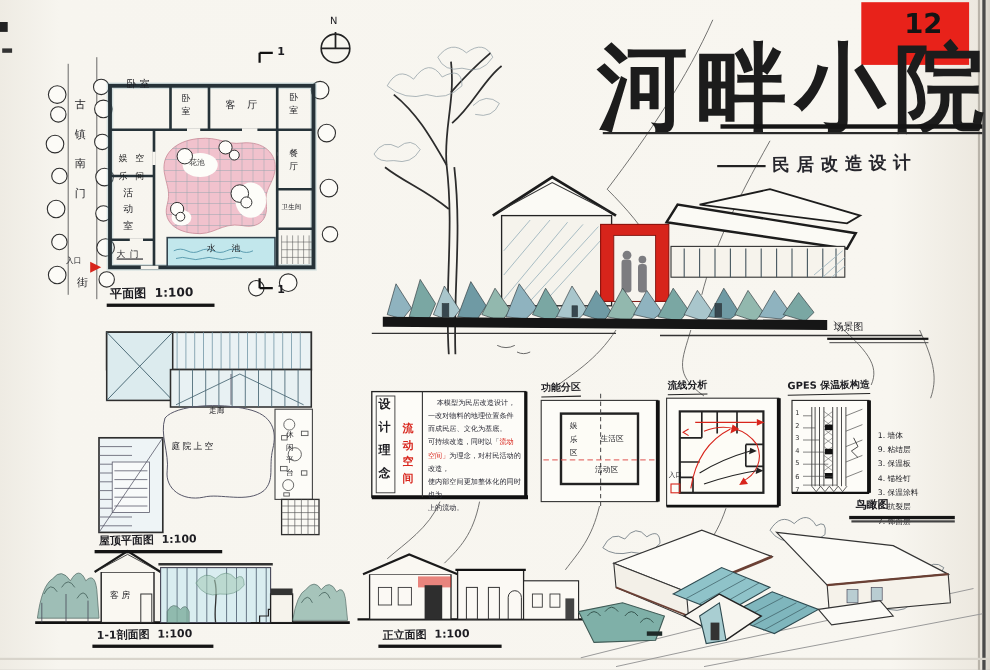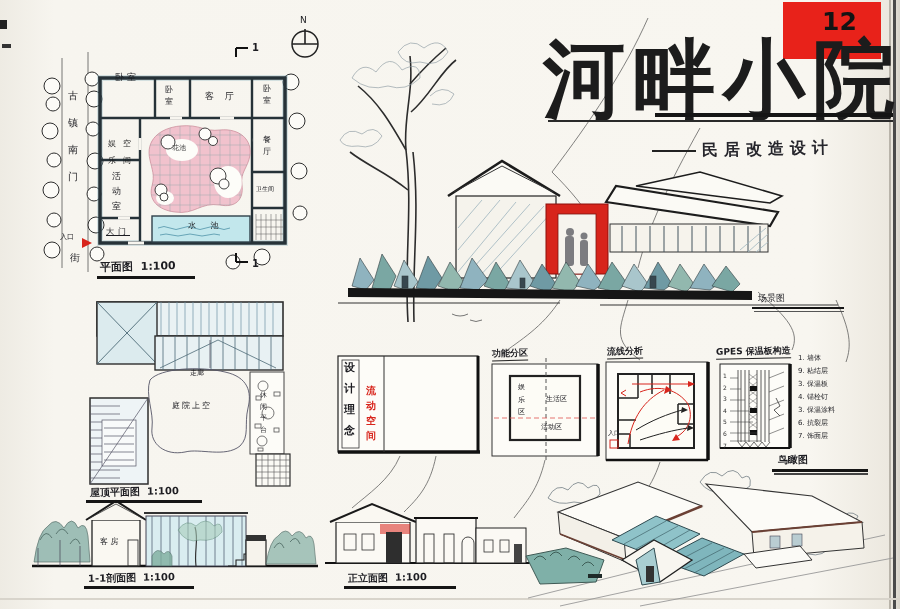--- a/index.html
+++ b/index.html
@@ -474,21 +474,21 @@
 <div class="lbl hand" style="left:100px;top:261px;font-size:11px;font-weight:bold;">
   <span>平面图</span>&nbsp;&nbsp;<span>1:100</span>
 </div>
 <div class="rule" style="left:97px;top:276px;width:98px;height:3px;"></div>
 
 <div class="lbl hand" style="left:758px;top:294px;font-size:9px;">场景图</div>
 <div class="rule" style="left:752px;top:307px;width:92px;height:2px;"></div>
 <div class="rule" style="left:754px;top:311px;width:90px;height:1px;background:#555;"></div>
 
 <div class="lbl" style="left:190px;top:370px;font-size:7px;">走廊</div>
-<div class="lbl" style="left:172px;top:402px;font-size:8px;letter-spacing:2px;">庭院上空</div>
+<div class="lbl" style="left:156px;top:402px;font-size:8px;letter-spacing:2px;">庭院上空</div>
 <div class="lbl v" style="left:260px;top:392px;font-size:7px;gap:4px;">
   <span>休</span>
   <span>闲</span>
   <span>平</span>
   <span>台</span>
 </div>
 <div class="lbl hand" style="left:90px;top:486px;font-size:10px;font-weight:bold;">
   <span>屋顶平面图</span>&nbsp;&nbsp;<span>1:100</span>
 </div>
 <div class="rule" style="left:86px;top:500px;width:116px;height:3px;"></div>
@@ -497,20 +497,29 @@
   <span>设</span>
   <span>计</span>
   <span>理</span>
   <span>念</span>
 </div>
 <div class="lbl v red" style="left:366px;top:385px;font-size:10px;gap:4px;font-weight:bold;">
   <span>流</span>
   <span>动</span>
   <span>空</span>
   <span>间</span>
+</div>
+<div class="lbl cl" style="left:389px;top:360px;width:88px;font-size:6.5px;line-height:12px;color:#2a2a35;">
+  <span style="margin-left:8px;">本模型为民居改造设计，</span><br>
+  <span>一改对物料的地理位置条件</span><br>
+  <span>而成民居、文化为基底。</span><br>
+  <span>可持续改造，同时以「</span><span class="red">流动</span><br>
+  <span class="red">空间」</span><span>为理念，对村民活动的改造，</span><br>
+  <span>使内部空间更加整体化的同时也为</span><br>
+  <span>上的流动。</span>
 </div>
 
 <div class="lbl hand" style="left:492px;top:349px;font-size:9px;font-weight:bold;border-bottom:1.5px solid #222;padding-bottom:1px;">功能分区</div>
 <div class="lbl v" style="left:518px;top:384px;font-size:7px;gap:5px;">
   <span>娱</span>
   <span>乐</span>
   <span>区</span>
 </div>
 <div class="lbl" style="left:546px;top:396px;font-size:7px;">生活区</div>
 <div class="lbl" style="left:541px;top:424px;font-size:7px;">活动区</div>
@@ -521,21 +530,21 @@
 <div class="lbl hand" style="left:716px;top:347px;font-size:9px;font-weight:bold;border-bottom:1.5px solid #222;padding-bottom:1px;">GPES 保温板构造</div>
 <div class="lbl v" style="left:723px;top:373px;font-size:6px;gap:5px;color:#333;">
   <span>1</span>
   <span>2</span>
   <span>3</span>
   <span>4</span>
   <span>5</span>
   <span>6</span>
   <span>7</span>
 </div>
-<div class="lbl" style="left:798px;top:352px;font-size:7px;line-height:13px;">
+<div class="lbl" style="left:798px;top:390px;font-size:7px;line-height:13px;">
   <span>1. 墙体</span><br>
   <span>9. 粘结层</span><br>
   <span>3. 保温板</span><br>
   <span>4. 锚栓钉</span><br>
   <span>3. 保温涂料</span><br>
   <span>6. 抗裂层</span><br>
   <span>7. 饰面层</span>
 </div>
 
 <div class="lbl" style="left:100px;top:538px;font-size:8px;">客 房</div>

